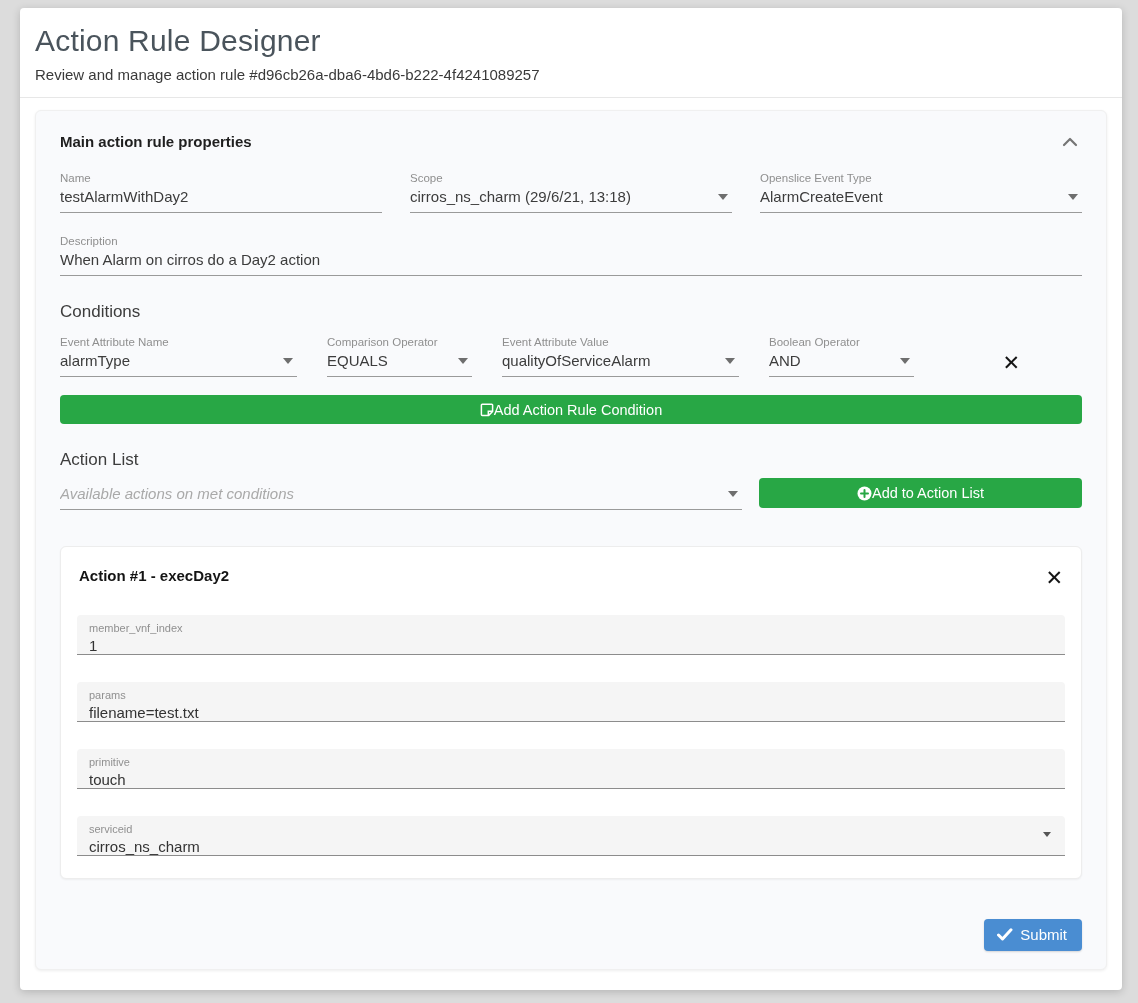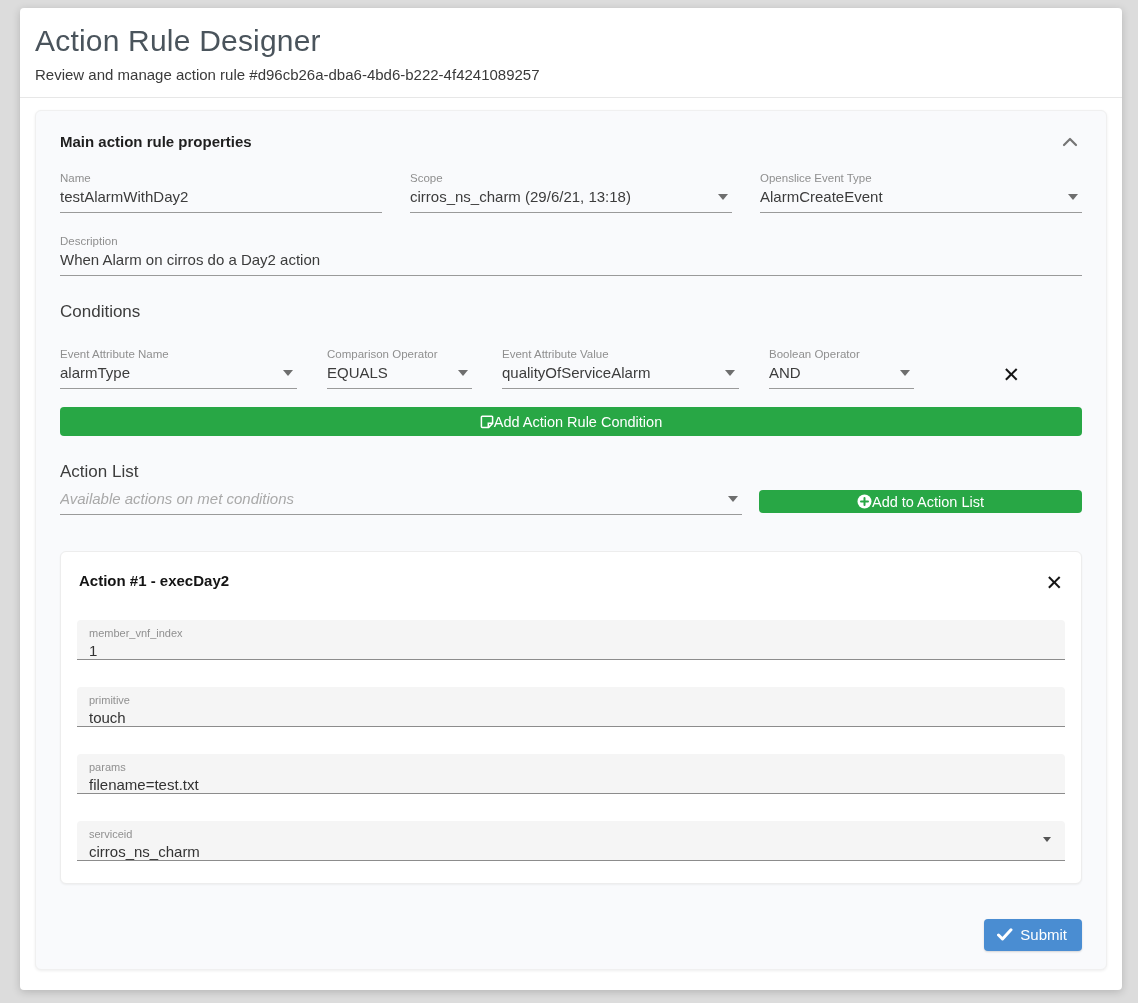--- a/index.html
+++ b/index.html
@@ -93,21 +93,21 @@
   
   .section-heading {
     font-size: 17px;
     font-weight: 400;
     color: #3d3d3d;
     margin-top: 26px;
   }
   .conditions-row {
     display: flex;
     align-items: flex-end;
-    margin-top: 26px;
+    margin-top: 14px;
   }
   .cond-gap { width: 30px; flex: none; }
   .w-cond-lg { width: 237px; flex: none; }
   .w-cond-sm { width: 145px; flex: none; }
   .x-btn {
     font-size: 21px;
     color: #141414;
     cursor: pointer;
     line-height: 1;
     background: none; border: none;
@@ -134,21 +134,21 @@
     margin-top: 18px;
   }
   .action-list-row {
     display: flex;
     align-items: flex-end;
     margin-top: 8px;
   }
   .actions-select { width: 682px; flex: none; }
   .btn-add-action {
     width: 323px;
-    height: 23px;
+    height: 30px;
     margin-left: auto;
     margin-bottom: 2px;
   }
   
   .action-card {
     margin-top: 36px;
     background: #ffffff;
     border: 1px solid #ededed;
     border-radius: 6px;
     box-shadow: 0 1px 2px rgba(0,0,0,0.05);
@@ -312,27 +312,27 @@
         <div class="action-card-title">Action #1 - execDay2</div>
         <button class="x-btn">✕</button>
       </div>
 
       <div class="filled-field">
         <span class="mat-label">member_vnf_index</span>
         <div class="mat-value">1</div>
       </div>
 
       <div class="filled-field">
+        <span class="mat-label">params</span>
+        <div class="mat-value">filename=test.txt</div>
+      </div>
+
+      <div class="filled-field">
         <span class="mat-label">primitive</span>
         <div class="mat-value">touch</div>
-      </div>
-
-      <div class="filled-field">
-        <span class="mat-label">params</span>
-        <div class="mat-value">filename=test.txt</div>
       </div>
 
       <div class="filled-field">
         <span class="mat-label">serviceid</span>
         <div class="mat-value">cirros_ns_charm</div>
         <span class="caret"></span>
       </div>
     </div>
 
     <div class="submit-row">

